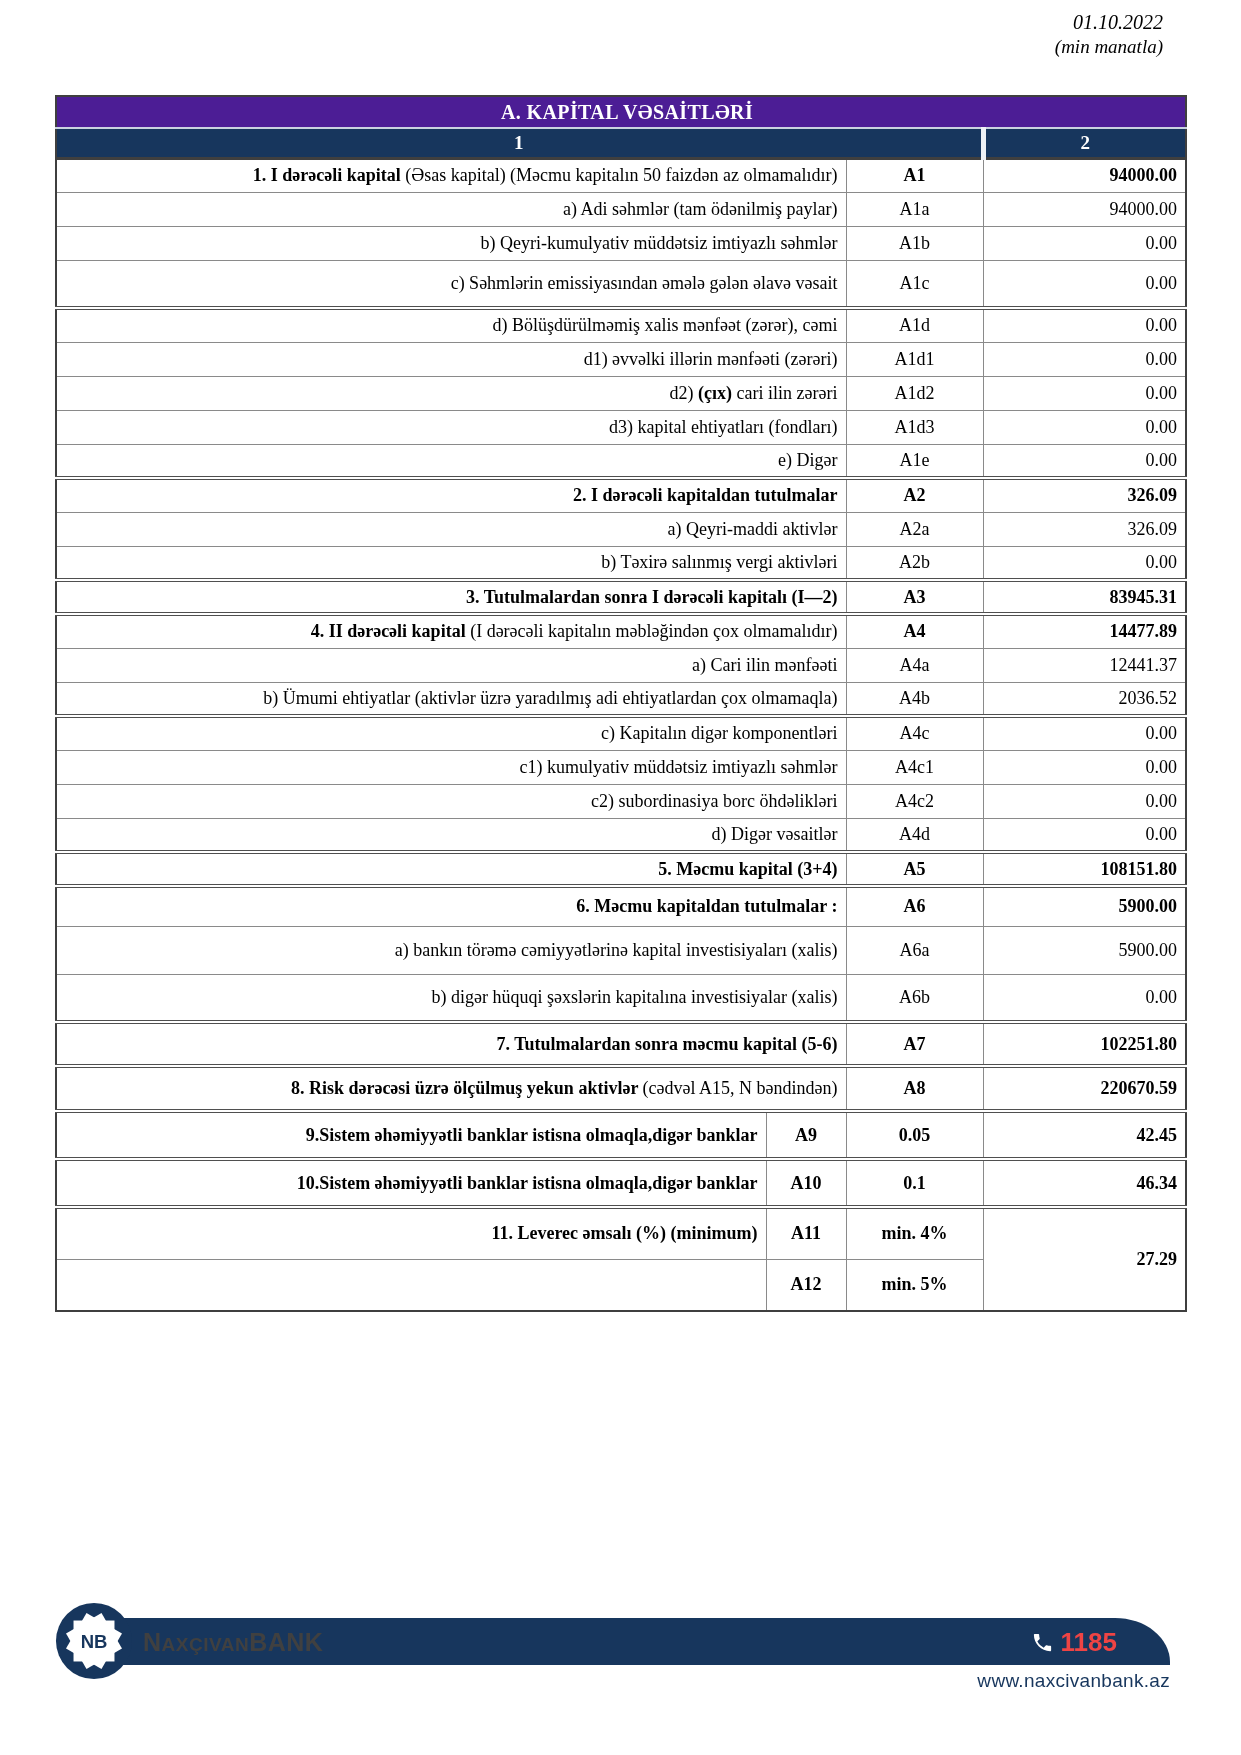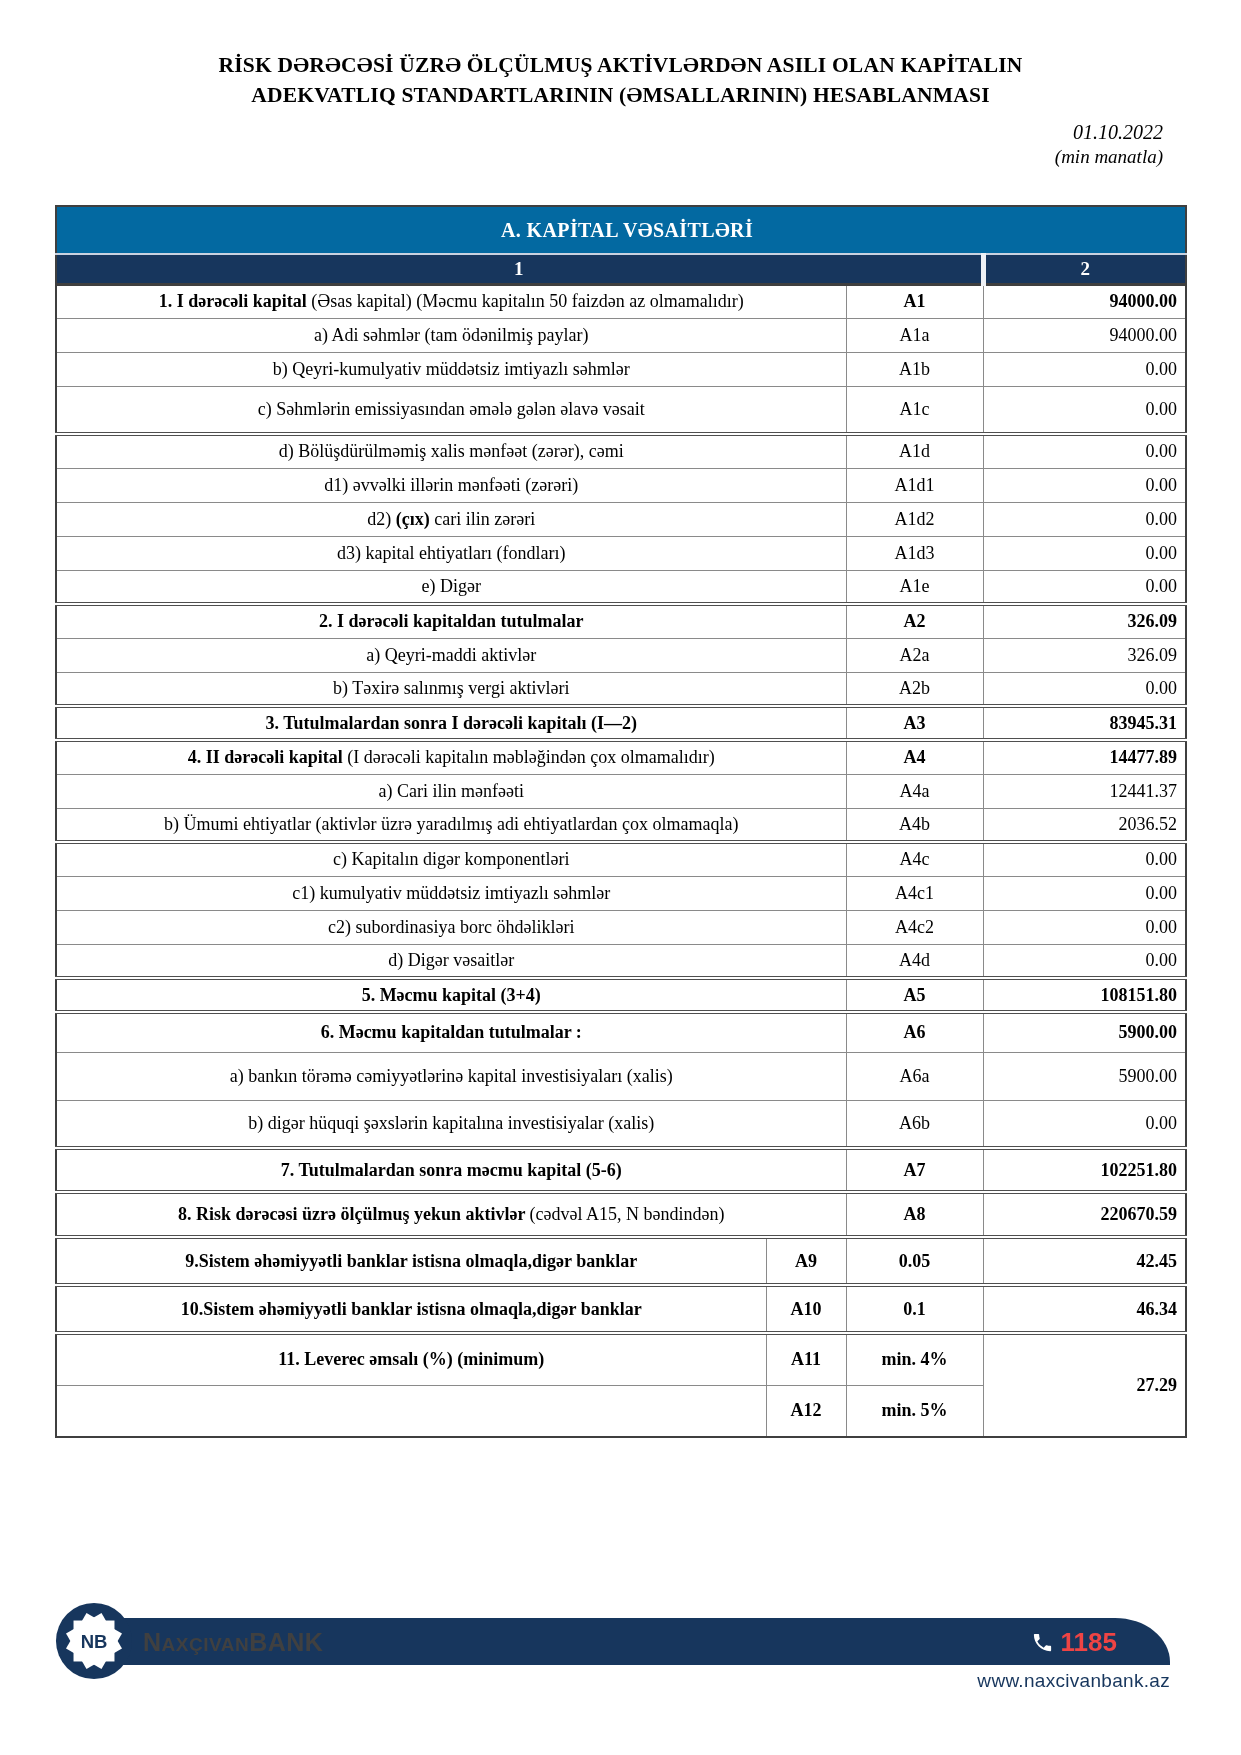--- a/index.html
+++ b/index.html
@@ -19,31 +19,31 @@
   table.cap {
     border-collapse:collapse; table-layout:fixed;
     margin:36px 0 0 55px; width:1130px;
     border:2px solid #3f3f3f;
   }
   table.cap td {
     border:1px solid #8a8a8a; padding:2px 8px;
     font-size:18px; vertical-align:middle; overflow:hidden;
   }
   tr.t-title td {
-    background:#0369a1; border:1px solid #17365D; border-bottom:2px solid #c9d2e0;
+    background:#4c1d95; border:1px solid #17365D; border-bottom:2px solid #c9d2e0;
     color:#fff; text-align:center; font-weight:bold; font-size:20px;
-    letter-spacing:0.4px; height:48px;padding-left:20px;
+    letter-spacing:0.4px; height:32px;padding-left:20px;
   }
   tr.t-cols td {
     background:#17365D; border:1px solid #17365D; border-bottom:3px solid #3f3f3f;
     color:#fff; text-align:center; font-weight:bold; font-size:19px; height:30px;
   }
   tr.t-cols td.col2h { border-left:5px solid #eef1f5; }
   tr.major td { border-top:4px double #4f4f4f; }
-  td.desc  { text-align:center; }
+  td.desc  { text-align:right; }
   td.i0 { padding-left:8px; }
   td.i1 { padding-left:34px; }
   td.i2 { padding-left:56px; }
   td.code  { text-align:center; }
   td.coeff { text-align:center; }
   td.val   { text-align:right; padding-right:10px; }
   .bd { font-weight:bold; }
 
   .footer { position:absolute; left:55px; top:1600px; width:1130px; height:110px; }
   .f-bar {
@@ -65,24 +65,20 @@
   .f-web {
     position:absolute; right:15px; top:70px; color:#17365D;
     font-family:"Liberation Sans", sans-serif; font-size:19px; letter-spacing:0.3px;
   }
 </style>
 </head>
 <body>
 
 <div class="page">
 
-  <div class="doc-title">
-    <div>RİSK DƏRƏCƏSİ ÜZRƏ ÖLÇÜLMUŞ AKTİVLƏRDƏN ASILI OLAN KAPİTALIN</div>
-    <div>ADEKVATLIQ STANDARTLARININ (ƏMSALLARININ) HESABLANMASI</div>
-  </div>
 
   <div class="date-block">
     <div class="date-line">01.10.2022</div>
     <div class="unit-line">(min manatla)</div>
   </div>
 
   <table class="cap">
     <colgroup>
       <col style="width:710px">
         <col style="width:80px">

